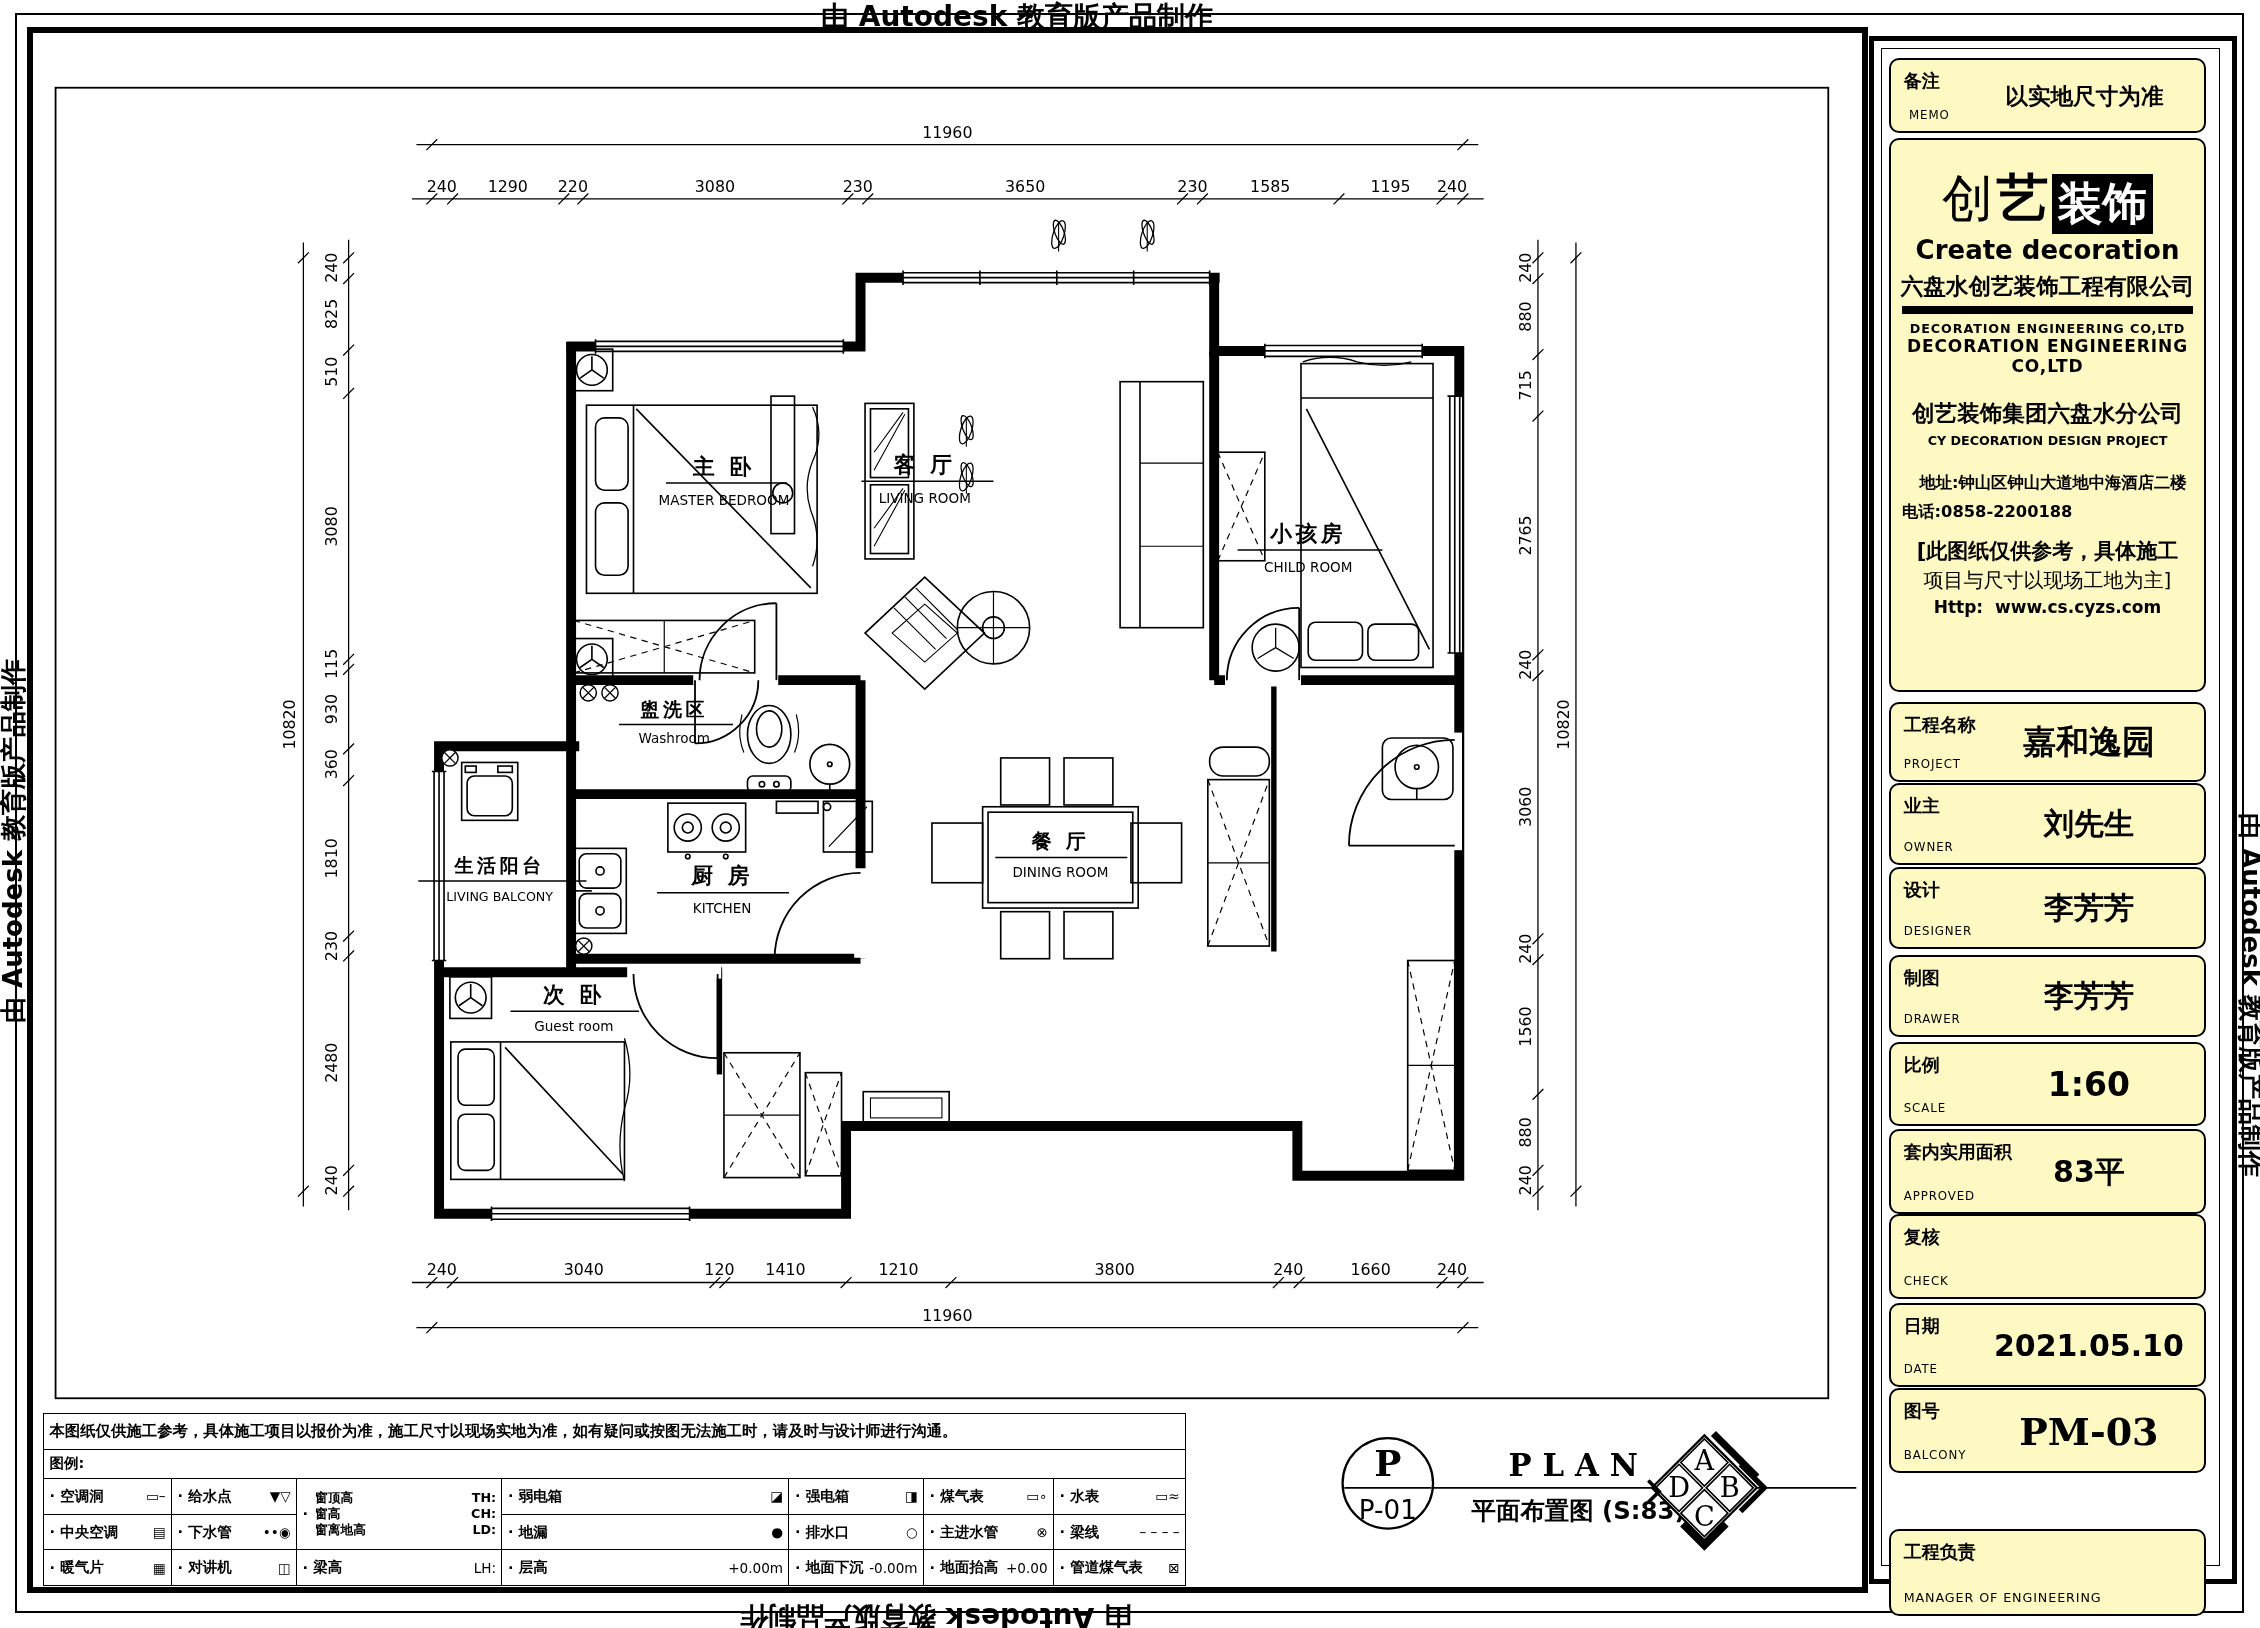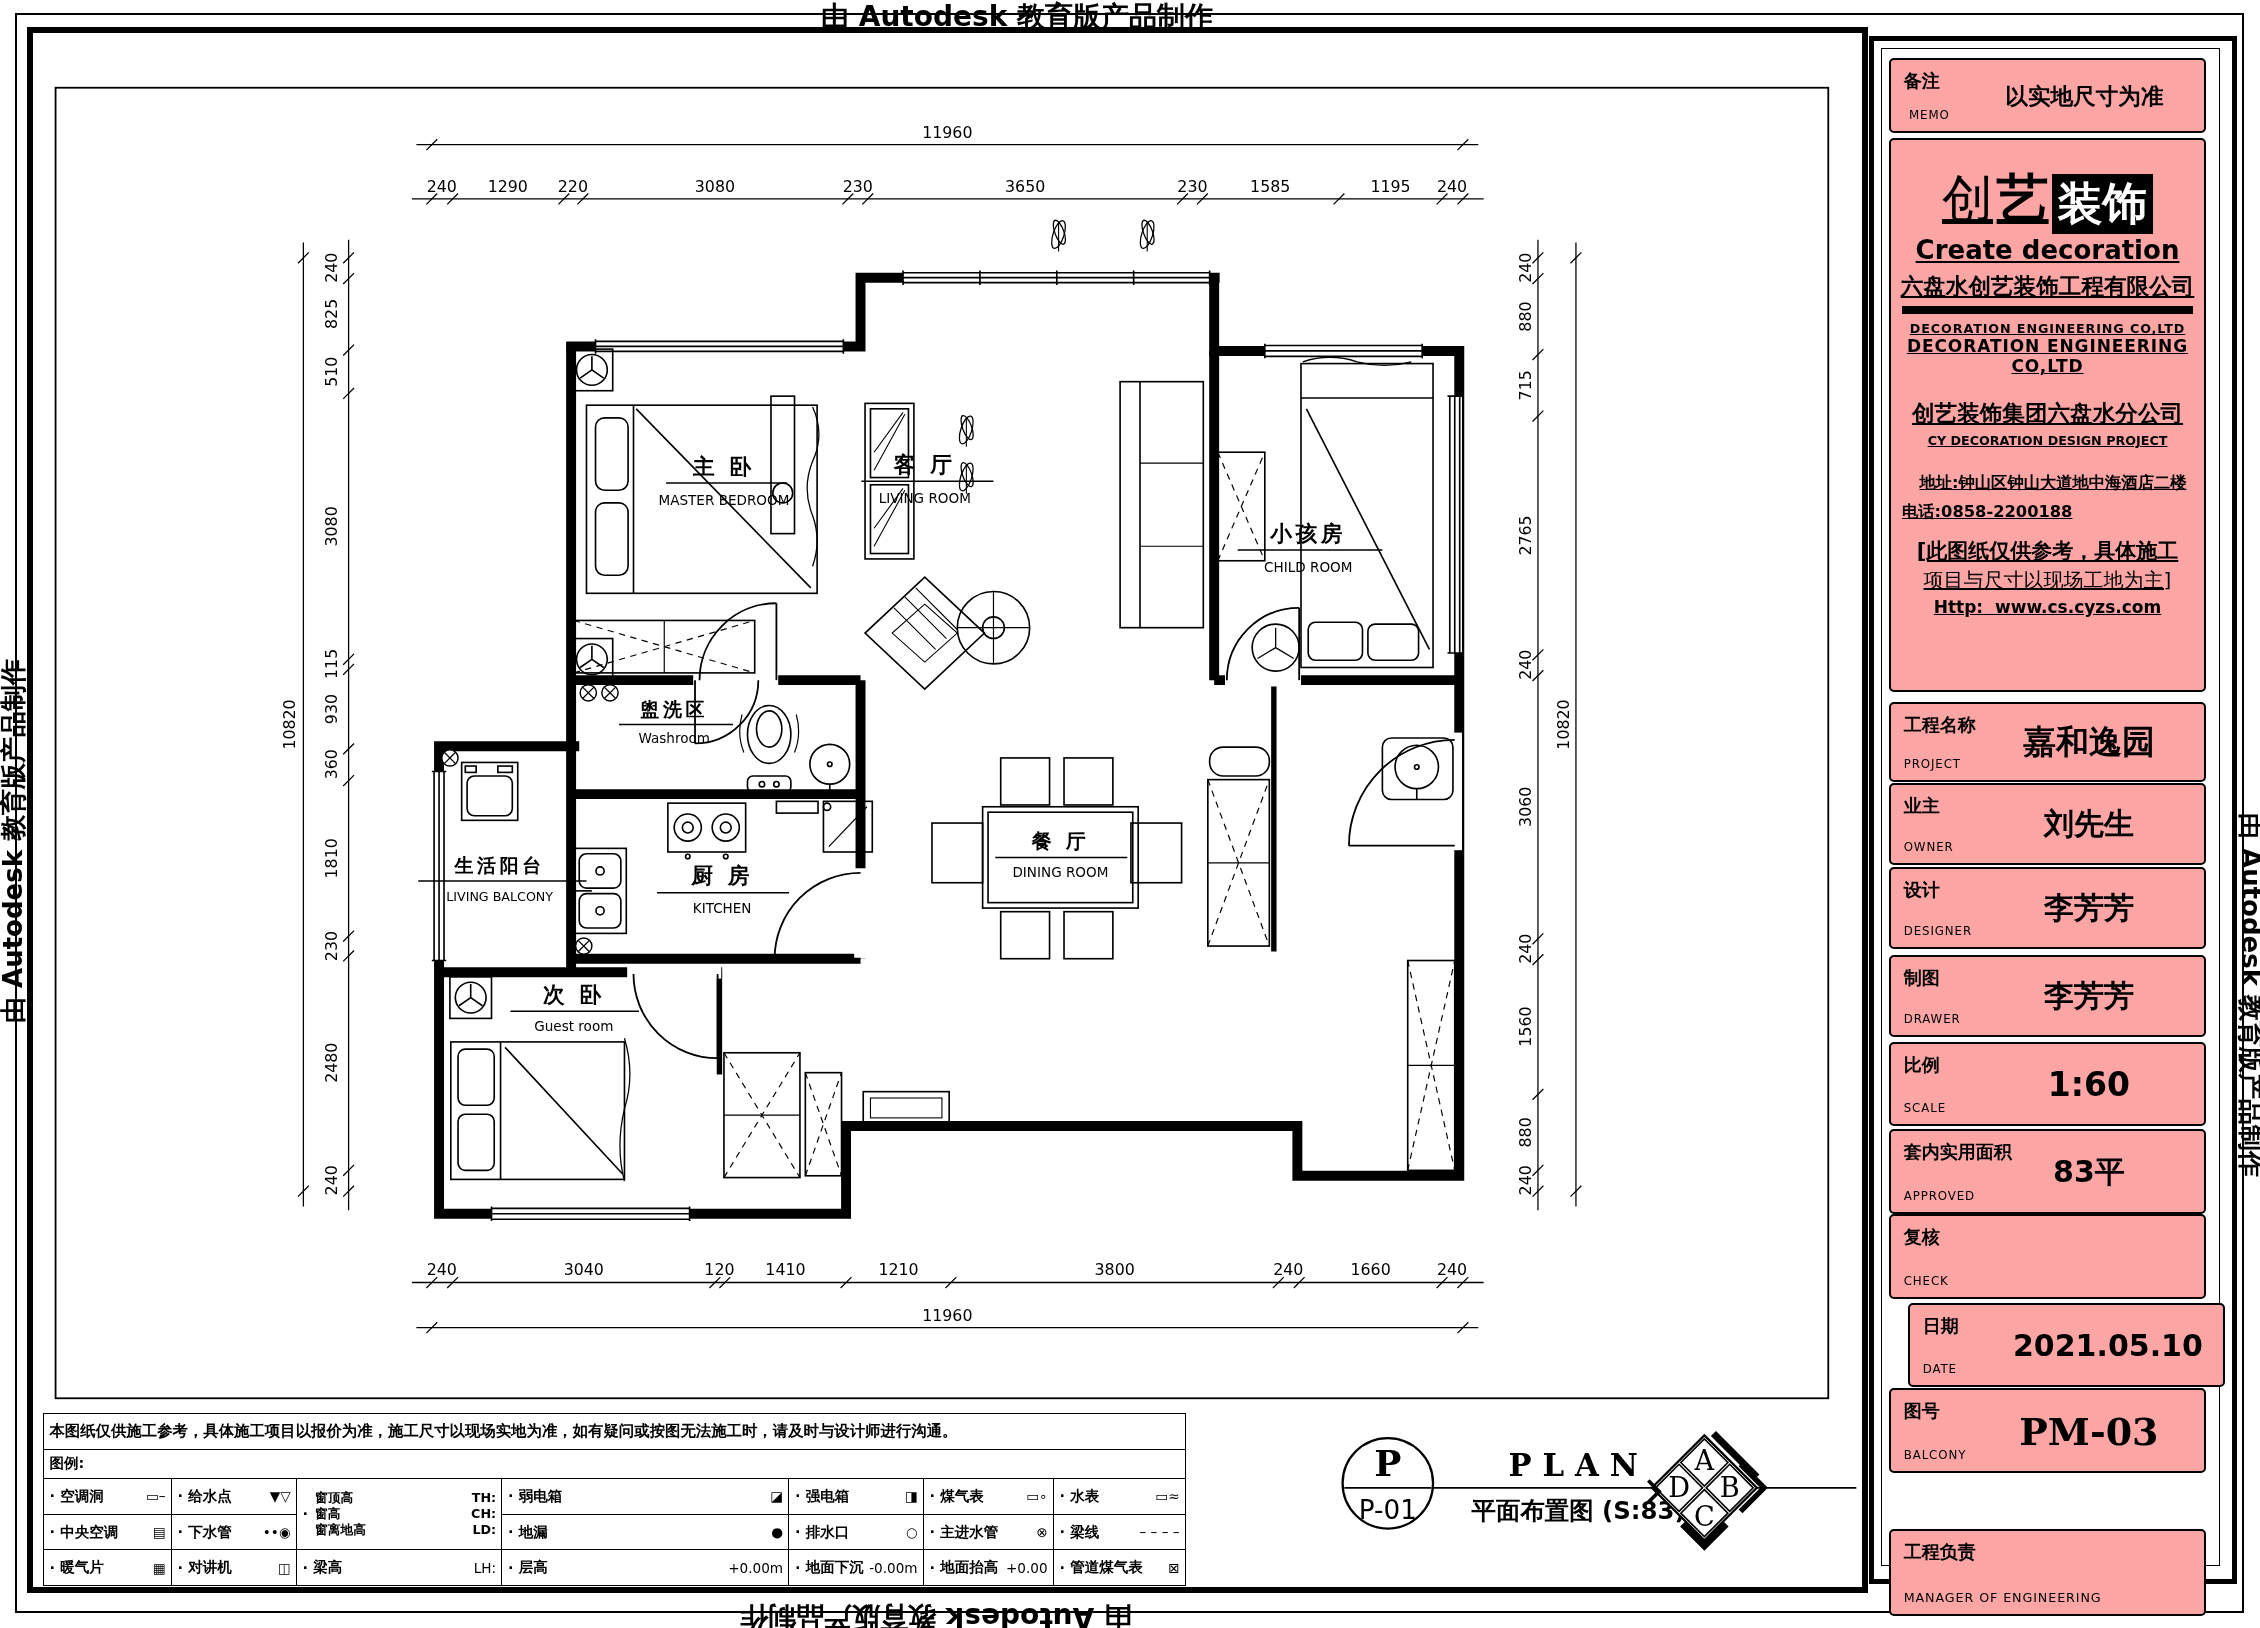--- a/index.html
+++ b/index.html
@@ -10,21 +10,21 @@
   #main-frame{left:27px;top:27px;width:1829px;height:1554px;border:6.3px solid #000;}
   #panel-frame{left:1869px;top:36px;width:358px;height:1538px;border:5.4px solid #000;}
   #panel-frame-inner{left:1881px;top:48px;width:337px;height:1516px;border:1.8px solid #000;}
   
   .stamp{font-size:28px;font-weight:bold;white-space:nowrap;}
   #stamp-top{left:610px;top:-1.8px;width:814px;text-align:center;}
   #stamp-bottom{left:529px;top:1598px;width:814px;text-align:center;transform:rotate(180deg);}
   #stamp-left{left:12.7px;top:841px;transform:translate(-50%,-50%) rotate(-90deg);font-size:26px;}
   #stamp-right{left:2250px;top:995px;transform:translate(-50%,-50%) rotate(90deg);font-size:26px;}
   
-  .tb{border:2.7px solid #000;border-radius:5px;background:#fca5a5;text-decoration:underline;}
+  .tb{border:2.7px solid #000;border-radius:10px;background:#fef9c3;}
   .fld{left:1889px;width:313px;}
   .f-zh{position:absolute;left:12.7px;top:9px;font-size:18px;font-weight:bold;}
   .f-en{position:absolute;left:12.7px;bottom:9px;font-size:11.8px;letter-spacing:0.9px;}
   .f-val{position:absolute;left:90px;right:7.2px;top:50%;transform:translateY(-50%);text-align:center;font-size:30px;font-weight:bold;}
   .f-val.big{font-size:38px;font-family:"DejaVu Serif",serif;}
   
   #memo-value{position:absolute;left:81px;right:7.2px;top:50%;transform:translateY(-50%);text-align:center;font-size:22.6px;font-weight:bold;}
   
   #company{left:1889px;top:138px;width:313px;height:550px;text-align:center;}
   .logo-row{display:flex;align-items:flex-end;justify-content:center;gap:3.6px;margin-top:23.5px;}
@@ -706,21 +706,21 @@
 <div class="abs tb fld" style="top:1129px;height:81px;">
   <span class="f-zh">套内实用面积</span>
     <span class="f-en">APPROVED</span>
     <span class="f-val">83平</span>
 </div>
 <div class="abs tb fld" style="top:1214px;height:81px;">
   <span class="f-zh">复核</span>
     <span class="f-en">CHECK</span>
     <span class="f-val"></span>
 </div>
-<div class="abs tb fld" style="top:1303px;height:80px;margin-left:19px;">
+<div class="abs tb fld" style="top:1303px;height:80px;">
   <span class="f-zh">日期</span>
     <span class="f-en">DATE</span>
     <span class="f-val">2021.05.10</span>
 </div>
 <div class="abs tb fld" style="top:1388px;height:81px;">
   <span class="f-zh">图号</span>
     <span class="f-en">BALCONY</span>
     <span class="f-val big">PM-03</span>
 </div>
 <div class="abs tb fld" style="top:1529px;height:83px;">

